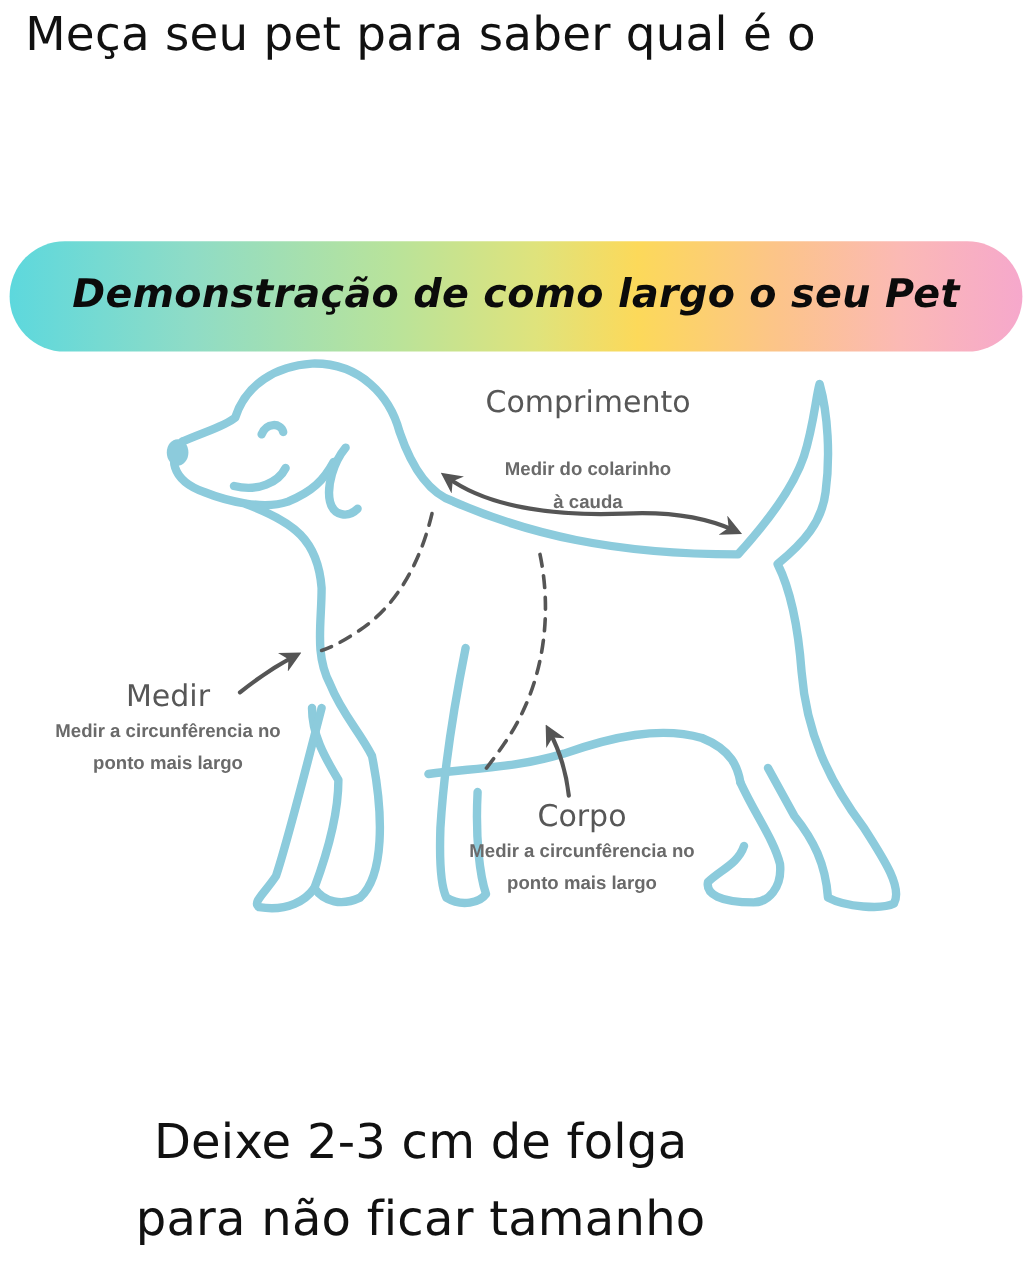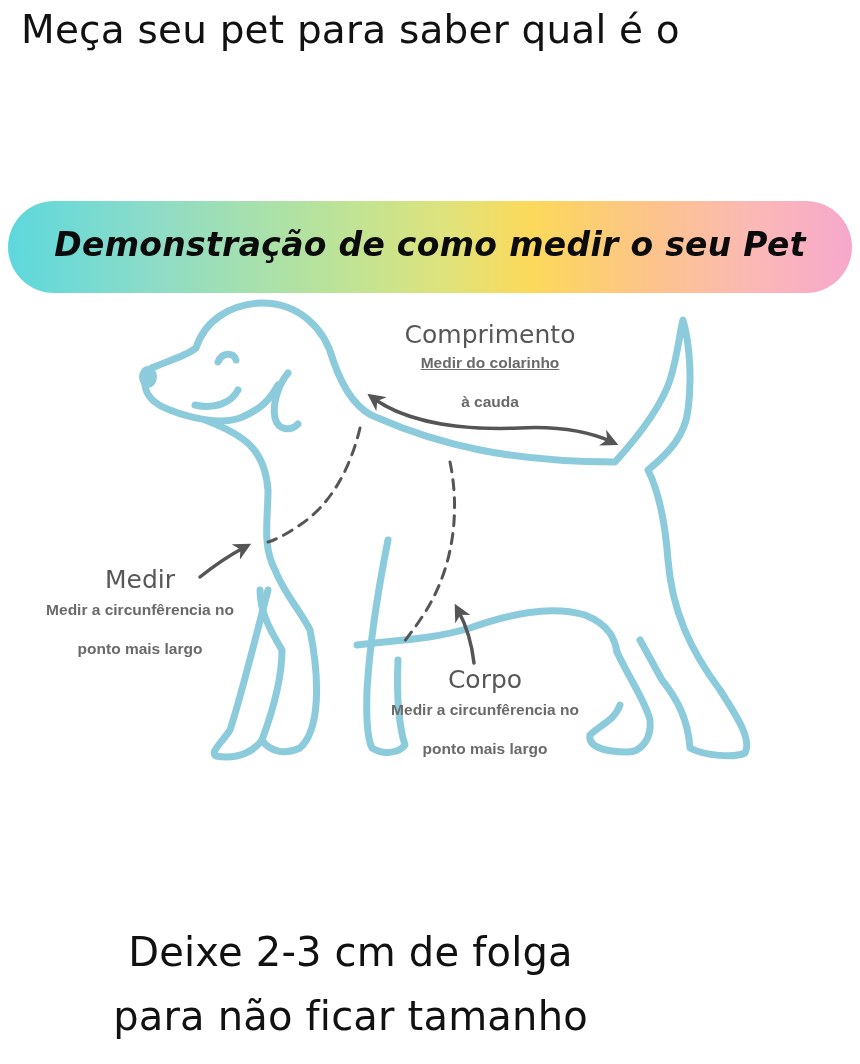--- a/index.html
+++ b/index.html
@@ -8,31 +8,31 @@
     .heading.top { top: 0; }
     .heading.bottom { top: 920px; font-size: 40px; line-height: 64px; }
     .heading span { display: block; }
     .banner { position: absolute; left: 8px; top: 201px; width: 844px; height: 92px; border-radius: 46px;
       background: linear-gradient(90deg, #5dd8dd 0%, #8fdcc6 18%, #b9e39a 38%, #dfe37c 52%, #fcd95a 62%, #fcc48a 76%, #fbb9b5 88%, #f6a8cc 100%); }
     .banner-text { position: absolute; left: 0; right: 0; top: 24px; text-align: center; font-family: "DejaVu Sans", sans-serif;
       font-weight: bold; font-style: italic; font-size: 33px; color: #0b0b0b; letter-spacing: 0.3px; }
     svg.dog { position: absolute; left: 0; top: 290px; }
     .label { position: absolute; text-align: center; color: #555; }
     .label .title { font-family: "DejaVu Sans", sans-serif; font-size: 25px; color: #575757; display: block; }
-    .label .desc { font-family: "Liberation Sans", sans-serif; font-weight: bold; font-size: 15.5px; color: #6a6a6a; display: block; line-height: 27px; margin-top: 12px; }
+    .label .desc { font-family: "Liberation Sans", sans-serif; font-weight: bold; font-size: 15.5px; color: #6a6a6a; display: block; line-height: 27px; }
   </style>
 </head>
 <body>
 
 <div class="heading top">
   <span>Meça seu pet para saber qual é o</span>
 </div>
 
 <div class="banner">
-  <div class="banner-text">Demonstração de como medir o seu Pet</div>
+  <div class="banner-text">Demonstração de como largo o seu Pet</div>
 </div>
 
 <svg class="dog" width="860" height="480" viewBox="0 290 860 480" xmlns="http://www.w3.org/2000/svg">
   <defs>
     <marker id="arrowhead" viewBox="0 0 10 10" refX="6" refY="5" markerWidth="5" markerHeight="5" orient="auto-start-reverse">
       <path d="M0,0 L10,5 L0,10 L3,5 Z" fill="#555"></path>
     </marker>
   </defs>
   <g fill="none" stroke="#8ccbdc" stroke-width="7" stroke-linecap="round" stroke-linejoin="round">
 
@@ -64,21 +64,21 @@
 
   <g fill="none" stroke="#555" stroke-width="3.5" stroke-linecap="round">
     <path marker-start="url(#arrowhead)" marker-end="url(#arrowhead)" d="M373,398 C410,425 470,430 520,428 C560,426 590,432 612,442"></path>
     <path marker-end="url(#arrowhead)" d="M200,577 C215,565 230,555 245,547"></path>
     <path marker-end="url(#arrowhead)" d="M474,663 C472,645 466,625 458,610"></path>
   </g>
 </svg>
 
 <div class="label" style="left:370px; top:320px; width:240px;">
   <span class="title">Comprimento</span>
-  <span class="desc" style="margin-top:0;text-decoration:underline;">Medir do colarinho</span>
+  <span class="desc" style="margin-top:29px;">Medir do colarinho</span>
   <span class="desc">à cauda</span>
 </div>
 
 <div class="label" style="left:10px; top:565px; width:260px;">
   <span class="title">Medir</span>
   <span class="desc" style="margin-top:2px;">Medir a circunfêrencia no</span>
   <span class="desc">ponto mais largo</span>
 </div>
 
 <div class="label" style="left:355px; top:665px; width:260px;">

